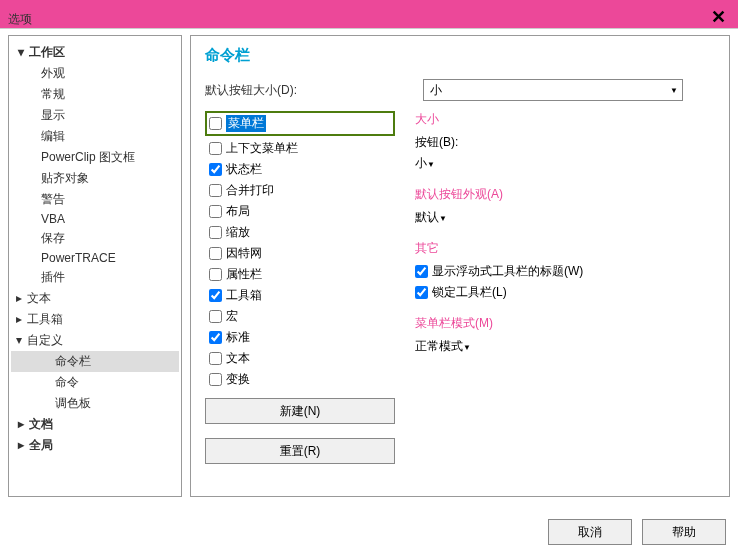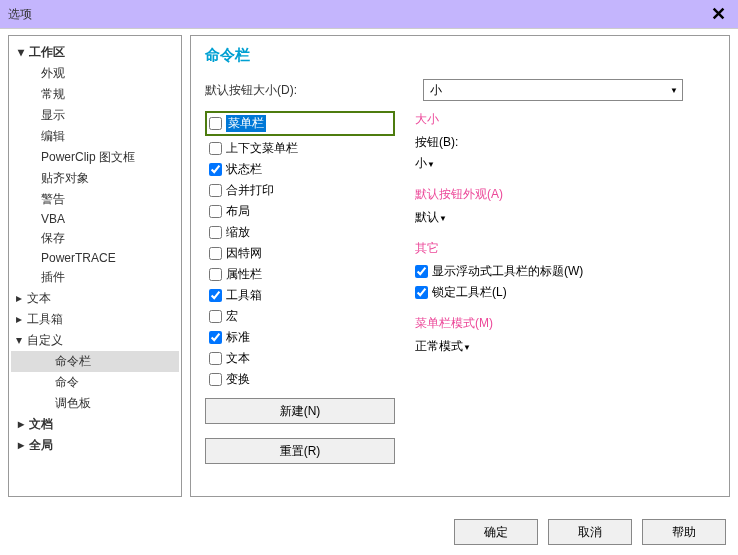--- a/index.html
+++ b/index.html
@@ -1,17 +1,17 @@
 <!DOCTYPE html>
 <html><head>
 <meta charset="utf-8">
 <style>
 * { box-sizing: border-box; margin: 0; padding: 0; font-family: "Microsoft YaHei", "SimSun", sans-serif; font-size: 12px; }
 body { background: #fff; width: 738px; height: 555px; position: relative; }
-.titlebar { height: 28px; display: flex; align-items: center; padding: 0 8px; background: #c4b5fd; }
+.titlebar { height: 28px; display: flex; align-items: flex-end; padding: 0 8px; background: #ec4899; }
 .titlebar .title { flex: 1; color: #333; }
 .titlebar .close { font-size: 18px; font-weight: bold; cursor: pointer; padding: 0 4px; }
 .hr { border-top: 1px solid #ccc; }
 .body { display: flex; height: 474px; padding: 6px 8px 6px 8px; gap: 8px; }
 .sidebar { width: 174px; border: 1px solid #999; overflow: auto; padding: 6px 2px; }
 .tree-item { padding: 2px 0 2px 0; color: #333; cursor: default; white-space: nowrap; }
 .tree-toggle { display: inline-block; width: 12px; text-align: center; color: #333; margin-right: 2px; cursor: pointer; }
 .tree-l0 { padding-left: 4px; font-weight: bold; }
 .tree-l1 { padding-left: 30px; }
 .tree-l2 { padding-left: 44px; }
@@ -184,16 +184,15 @@
           <div class="sel">
             <span>正常模式</span><span class="arrow">▼</span>
           </div>
         </div>
       </div>
     </div>
   </div>
 </div>
 
 <div class="footer">
-  <div class="btn">确定</div>
   <div class="btn">取消</div>
   <div class="btn">帮助</div>
 </div>
 
 </body></html>

